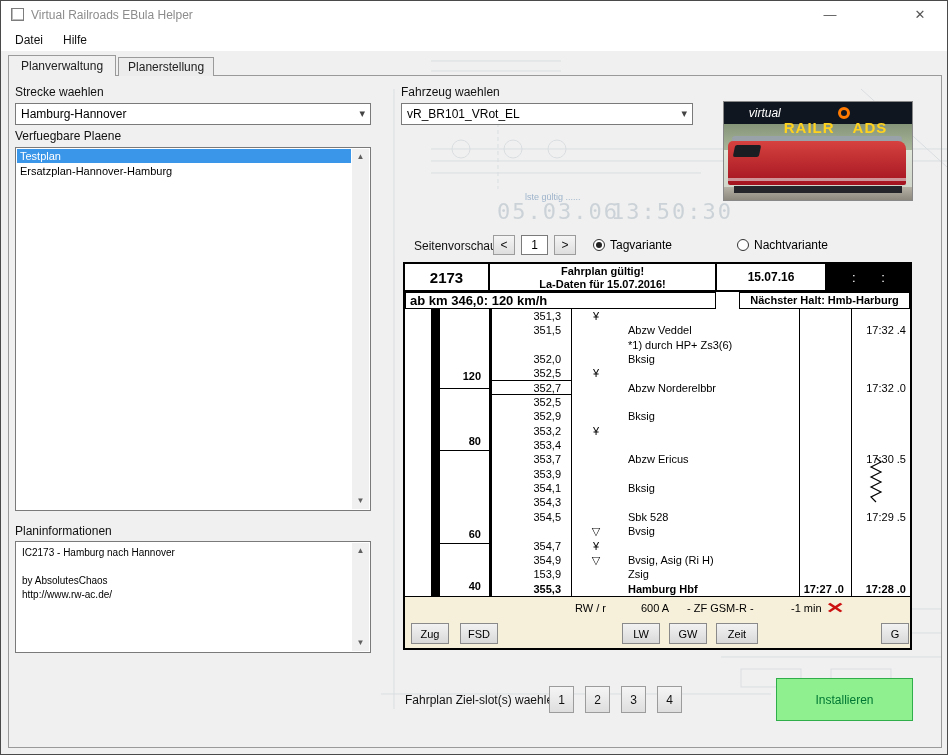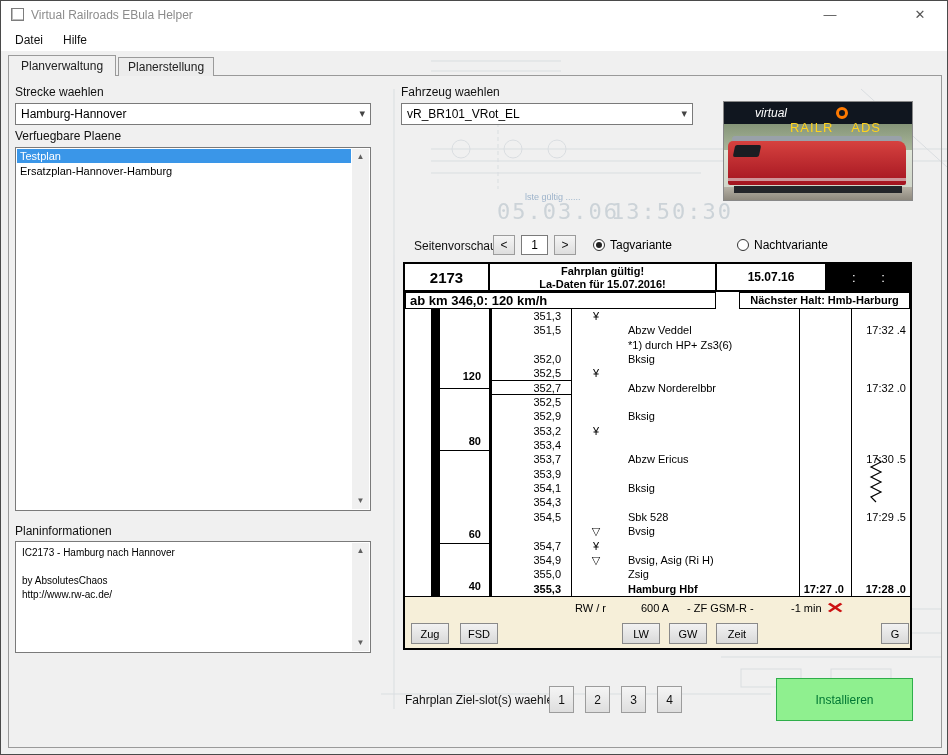--- a/index.html
+++ b/index.html
@@ -53,21 +53,21 @@
   .circle { width: 12px; height: 12px; border: 1px solid #333; border-radius: 50%; background: #fff;
             margin-right: 5px; position: relative; }
   .radio.checked .circle::after { content: ""; position: absolute; inset: 2px; border-radius: 50%; background: #222; }
 
   
   .loco { position: absolute; left: 722px; top: 100px; width: 190px; height: 100px; overflow: hidden;
           border: 1px solid #888; background: linear-gradient(#b9c4b2, #e2e8da 45%, #cbd1c5); z-index: 2; }
   .logo { position: absolute; top: 0; left: 0; right: 0; height: 22px; background: #10161f;
           display: flex; align-items: center; justify-content: center; gap: 3px; z-index: 3; }
   .b1 { color: #fff; font-size: 12px; font-style: italic; }
-  .b2 { color: #ffd21e; font-weight: normal; font-size: 13px; letter-spacing: 1px; margin-top: 28px; }
+  .b2 { color: #ffd21e; font-weight: bold; font-size: 15px; letter-spacing: 1px; margin-top: 28px; }
   .bo { width: 12px; height: 12px; border: 3px solid #ff7a00; border-radius: 50%; }
   .trees { position: absolute; top: 22px; left: 0; right: 0; height: 26px;
            background: linear-gradient(#6d7f5e, #95a585); opacity: .75; }
   .ground { position: absolute; bottom: 0; left: 0; right: 0; height: 13px;
             background: linear-gradient(#b6b1a5, #8e897e); }
   .roof { position: absolute; left: 8px; right: 10px; top: 34px; height: 6px; background: #99a1a9; border-radius: 3px; }
   .lbody { position: absolute; left: 4px; right: 6px; top: 39px; height: 44px;
            background: linear-gradient(#d6423f, #a31420); border-radius: 5px 8px 2px 2px; }
   .shield { position: absolute; left: 10px; top: 43px; width: 26px; height: 12px; background: #1a1d22;
             border-radius: 2px; transform: skewX(-12deg); }
@@ -379,21 +379,21 @@
             <div class="c-dep"></div>
           </div>
           <div class="erow">
             <div class="c-km">354,9</div>
             <div class="c-sym">▽</div>
             <div class="c-txt">Bvsig, Asig (Ri H)</div>
             <div class="c-arr"></div>
             <div class="c-dep"></div>
           </div>
           <div class="erow">
-            <div class="c-km">355,0</div>
+            <div class="c-km">153,9</div>
             <div class="c-sym"></div>
             <div class="c-txt">Zsig</div>
             <div class="c-arr"></div>
             <div class="c-dep"></div>
           </div>
           <div class="erow bold">
             <div class="c-km">355,3</div>
             <div class="c-sym"></div>
             <div class="c-txt">Hamburg Hbf</div>
             <div class="c-arr">17:27 .0</div>

